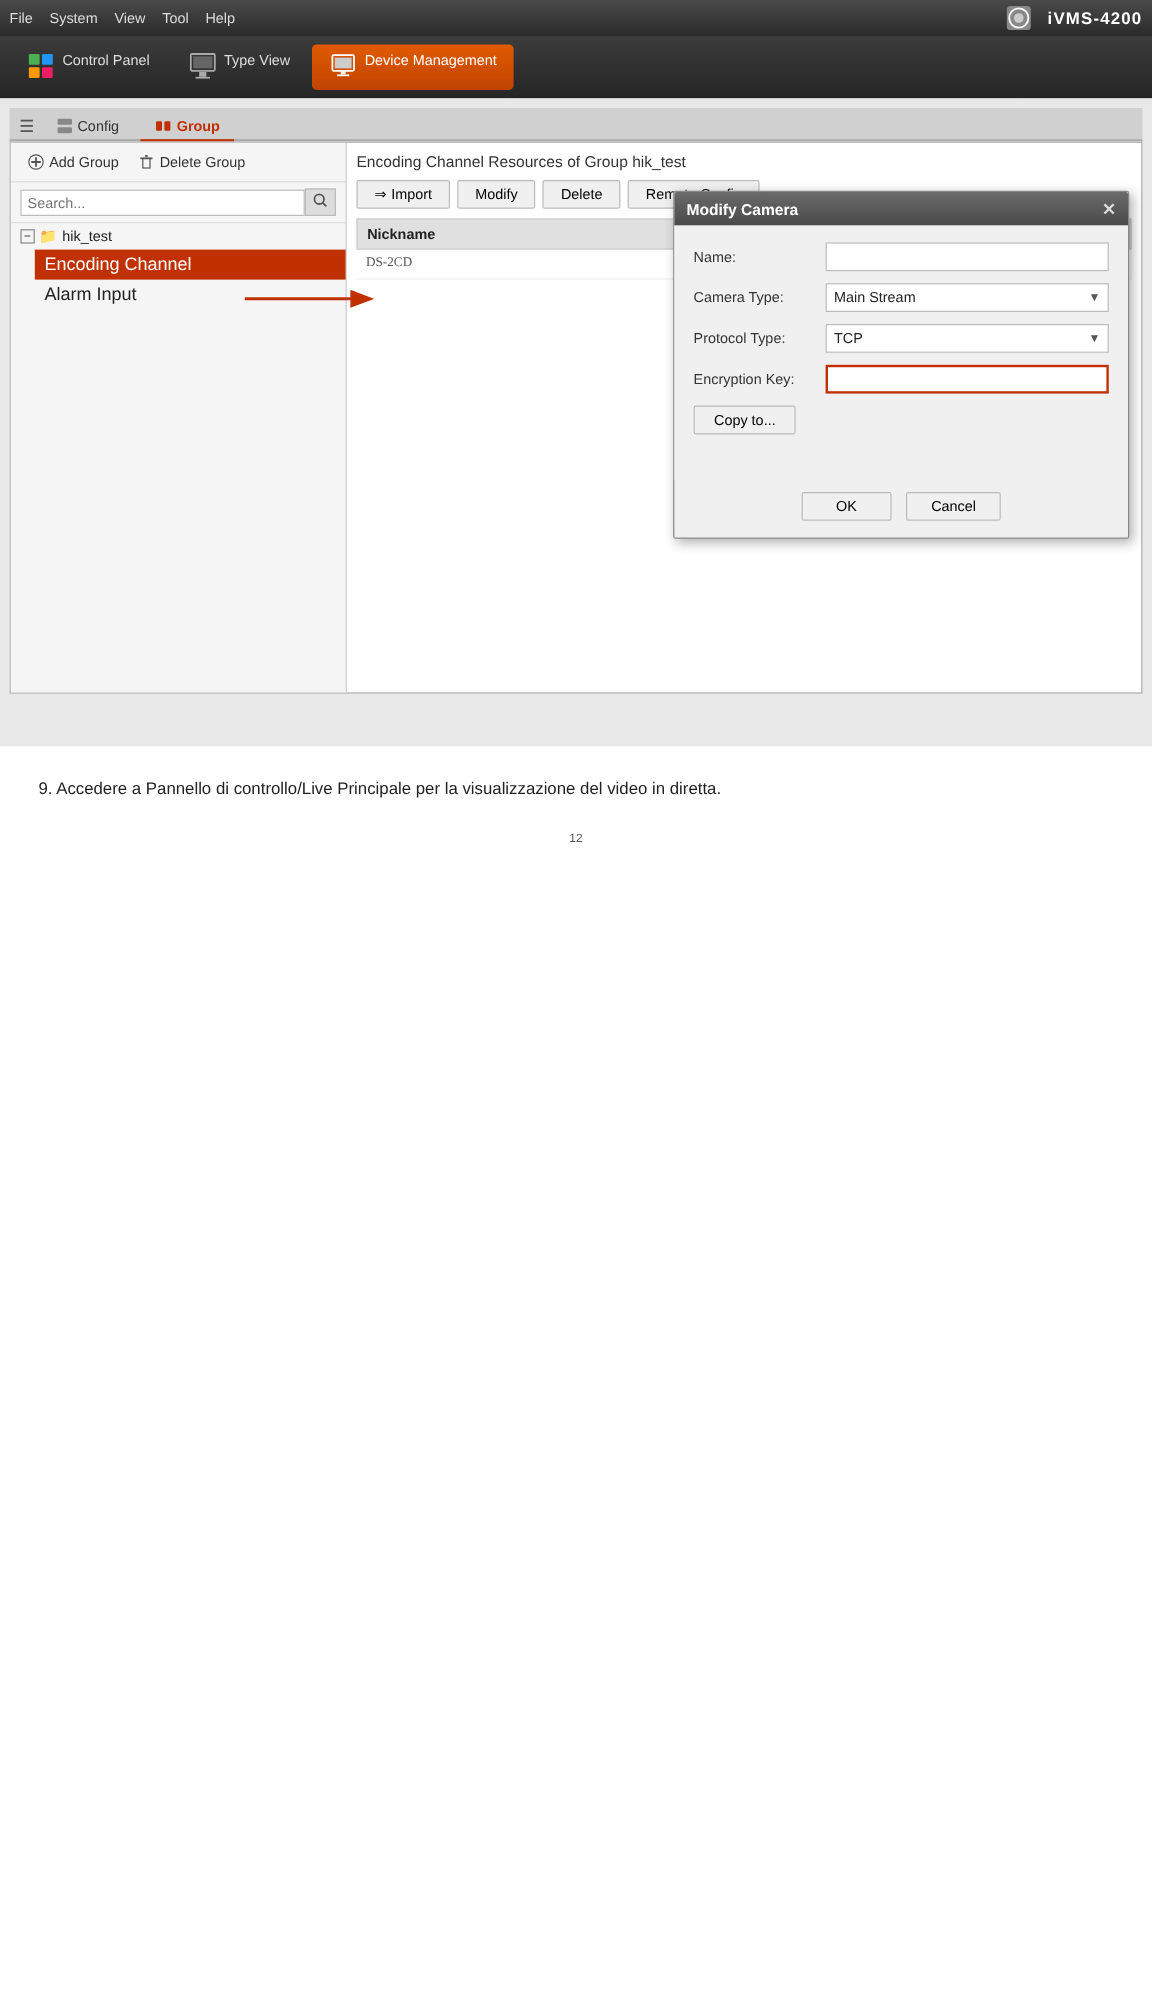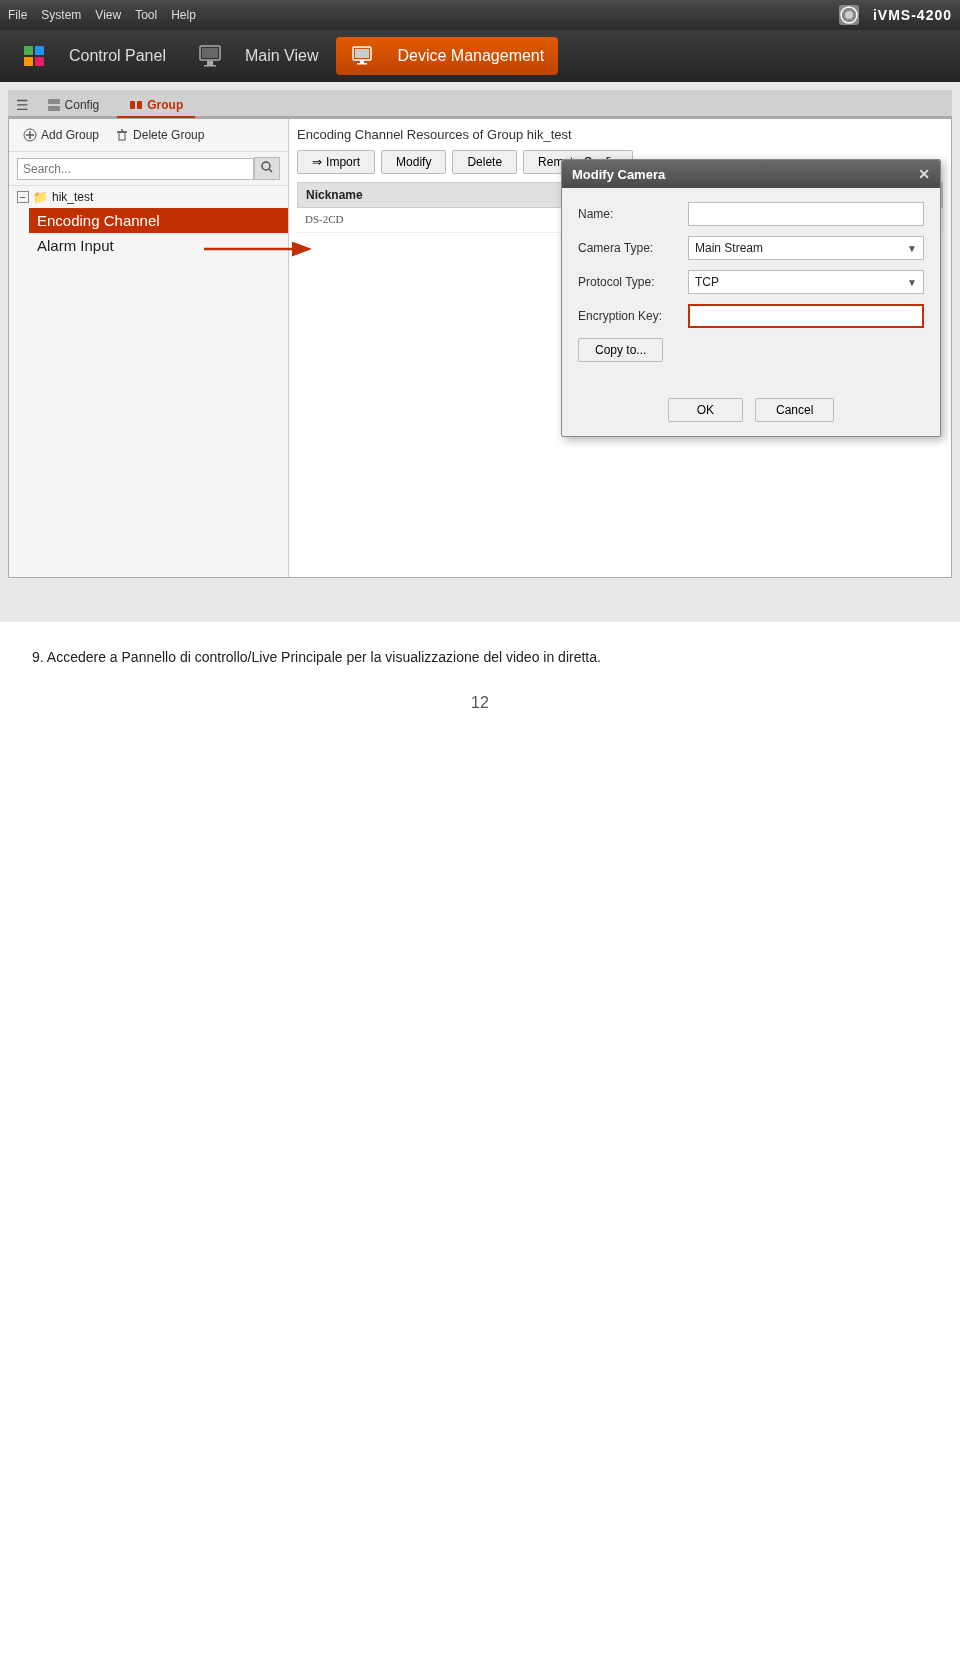--- a/index.html
+++ b/index.html
@@ -51,26 +51,26 @@
     .toolbar {
       background: linear-gradient(to bottom, #3c3c3c, #252525);
       height: 52px;
       display: flex;
       align-items: center;
       gap: 4px;
       padding: 0 8px;
     }
     .toolbar-btn {
       display: flex;
-      align-items: center;
-      gap: 23px;
+      align-items: flex-start;
+      gap: 6px;
       padding: 6px 14px;
       border-radius: 4px;
       color: #ddd;
-      font-size: 16px;
+      font-size: 12px;
       cursor: pointer;
       height: 38px;
     }
     .toolbar-btn.active {
       background: linear-gradient(to bottom, #e05a00, #c04400);
       color: #fff;
     }
     .toolbar-icon {
       width: 24px; height: 24px;
       display: flex; align-items: center; justify-content: center;
@@ -257,21 +257,21 @@
       border: 1px solid #bbb;
       background: #fff;
       height: 24px;
       display: flex;
       align-items: center;
       justify-content: space-between;
       position: relative;
     }
     .select-arrow { color: #555; font-size: 10px; }
     .modal-copy-row {
-      margin: 6px 0 12px 0;
+      margin: 6px 0 24px 0;
       padding: 0;
     }
     .copy-btn {
       padding: 4px 16px;
       font-size: 12px;
       border: 1px solid #bbb;
       background: #f0f0f0;
       cursor: pointer;
       border-radius: 2px;
     }
@@ -300,21 +300,21 @@
 
     
     .page-note {
       padding: 24px 32px 16px 32px;
       font-size: 14px;
       color: #222;
       line-height: 1.6;
     }
     .page-number {
       text-align: center;
-      font-size: 16px;
+      font-size: 10px;
       color: #555;
       padding: 10px;
     }
 
     
     .red-arrow {
       position: absolute;
       pointer-events: none;
     }
 
@@ -361,21 +361,21 @@
   </div>
   <div class="toolbar-btn">
     <div class="toolbar-icon">
       <svg width="22" height="22" viewBox="0 0 22 22">
         <rect x="1" y="1" width="20" height="14" fill="none" stroke="#aaa" stroke-width="1.5" rx="1"></rect>
         <rect x="3" y="3" width="16" height="10" fill="#666"></rect>
         <rect x="8" y="16" width="6" height="4" fill="#aaa"></rect>
         <rect x="5" y="20" width="12" height="1.5" fill="#aaa"></rect>
       </svg>
     </div>
-    <span>Main View</span>
+    <span>Type View</span>
   </div>
   <div class="toolbar-btn active">
     <div class="toolbar-icon">
       <svg width="22" height="22" viewBox="0 0 22 22">
         <rect x="2" y="2" width="18" height="13" fill="none" stroke="#fff" stroke-width="1.5" rx="1"></rect>
         <rect x="4" y="4" width="14" height="9" fill="#ccc"></rect>
         <rect x="9" y="15" width="4" height="3" fill="#fff"></rect>
         <rect x="6" y="18" width="10" height="1.5" fill="#fff"></rect>
       </svg>
     </div>

